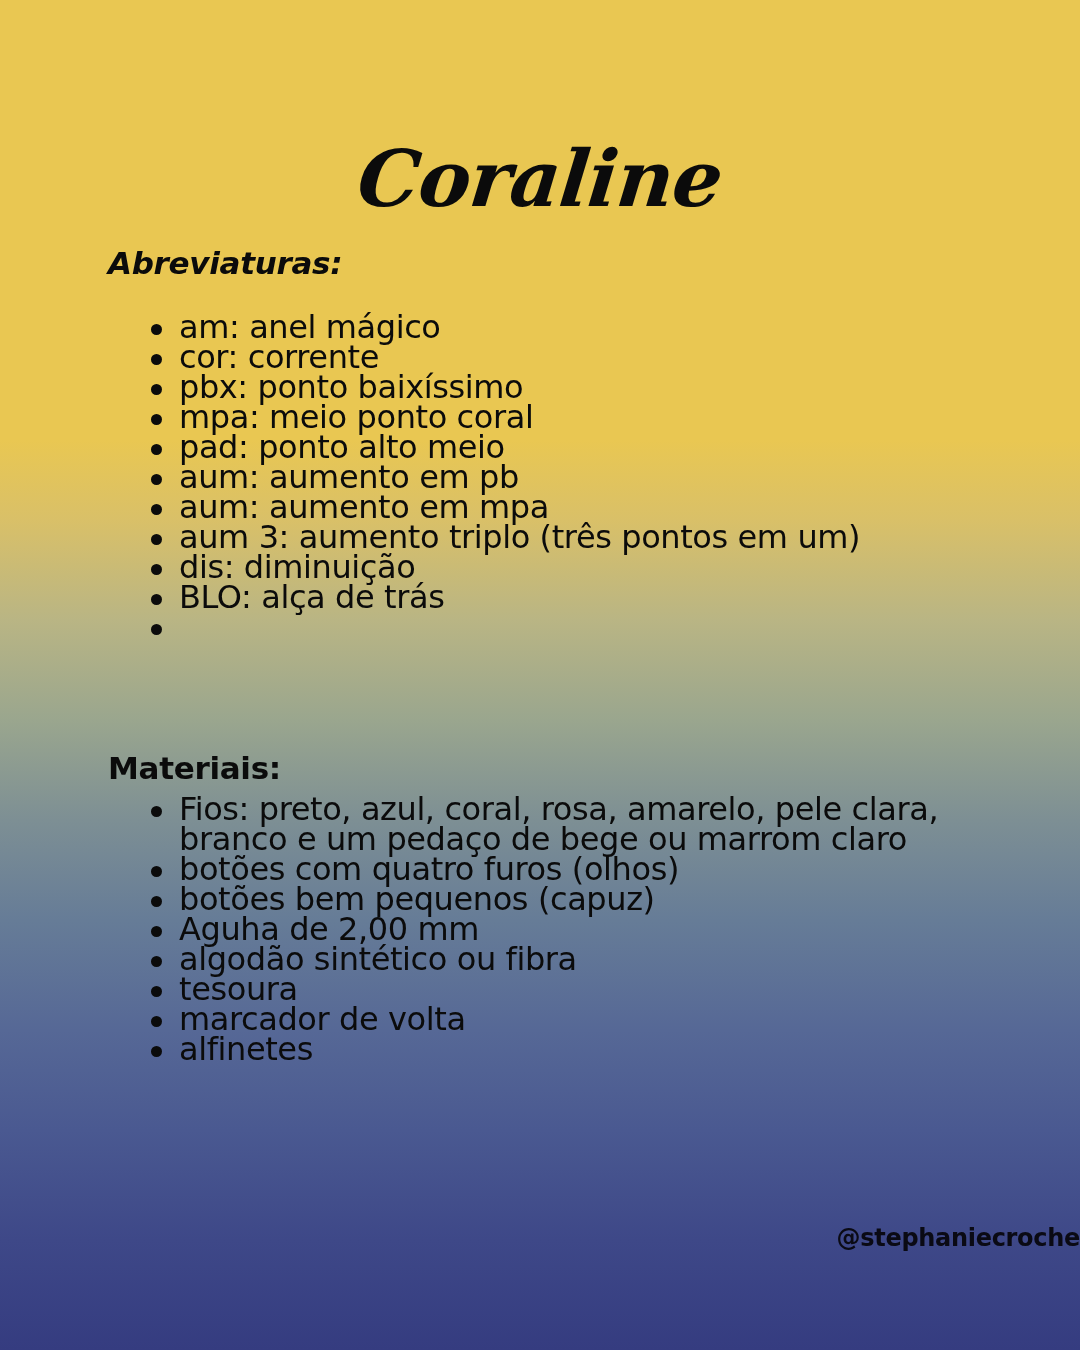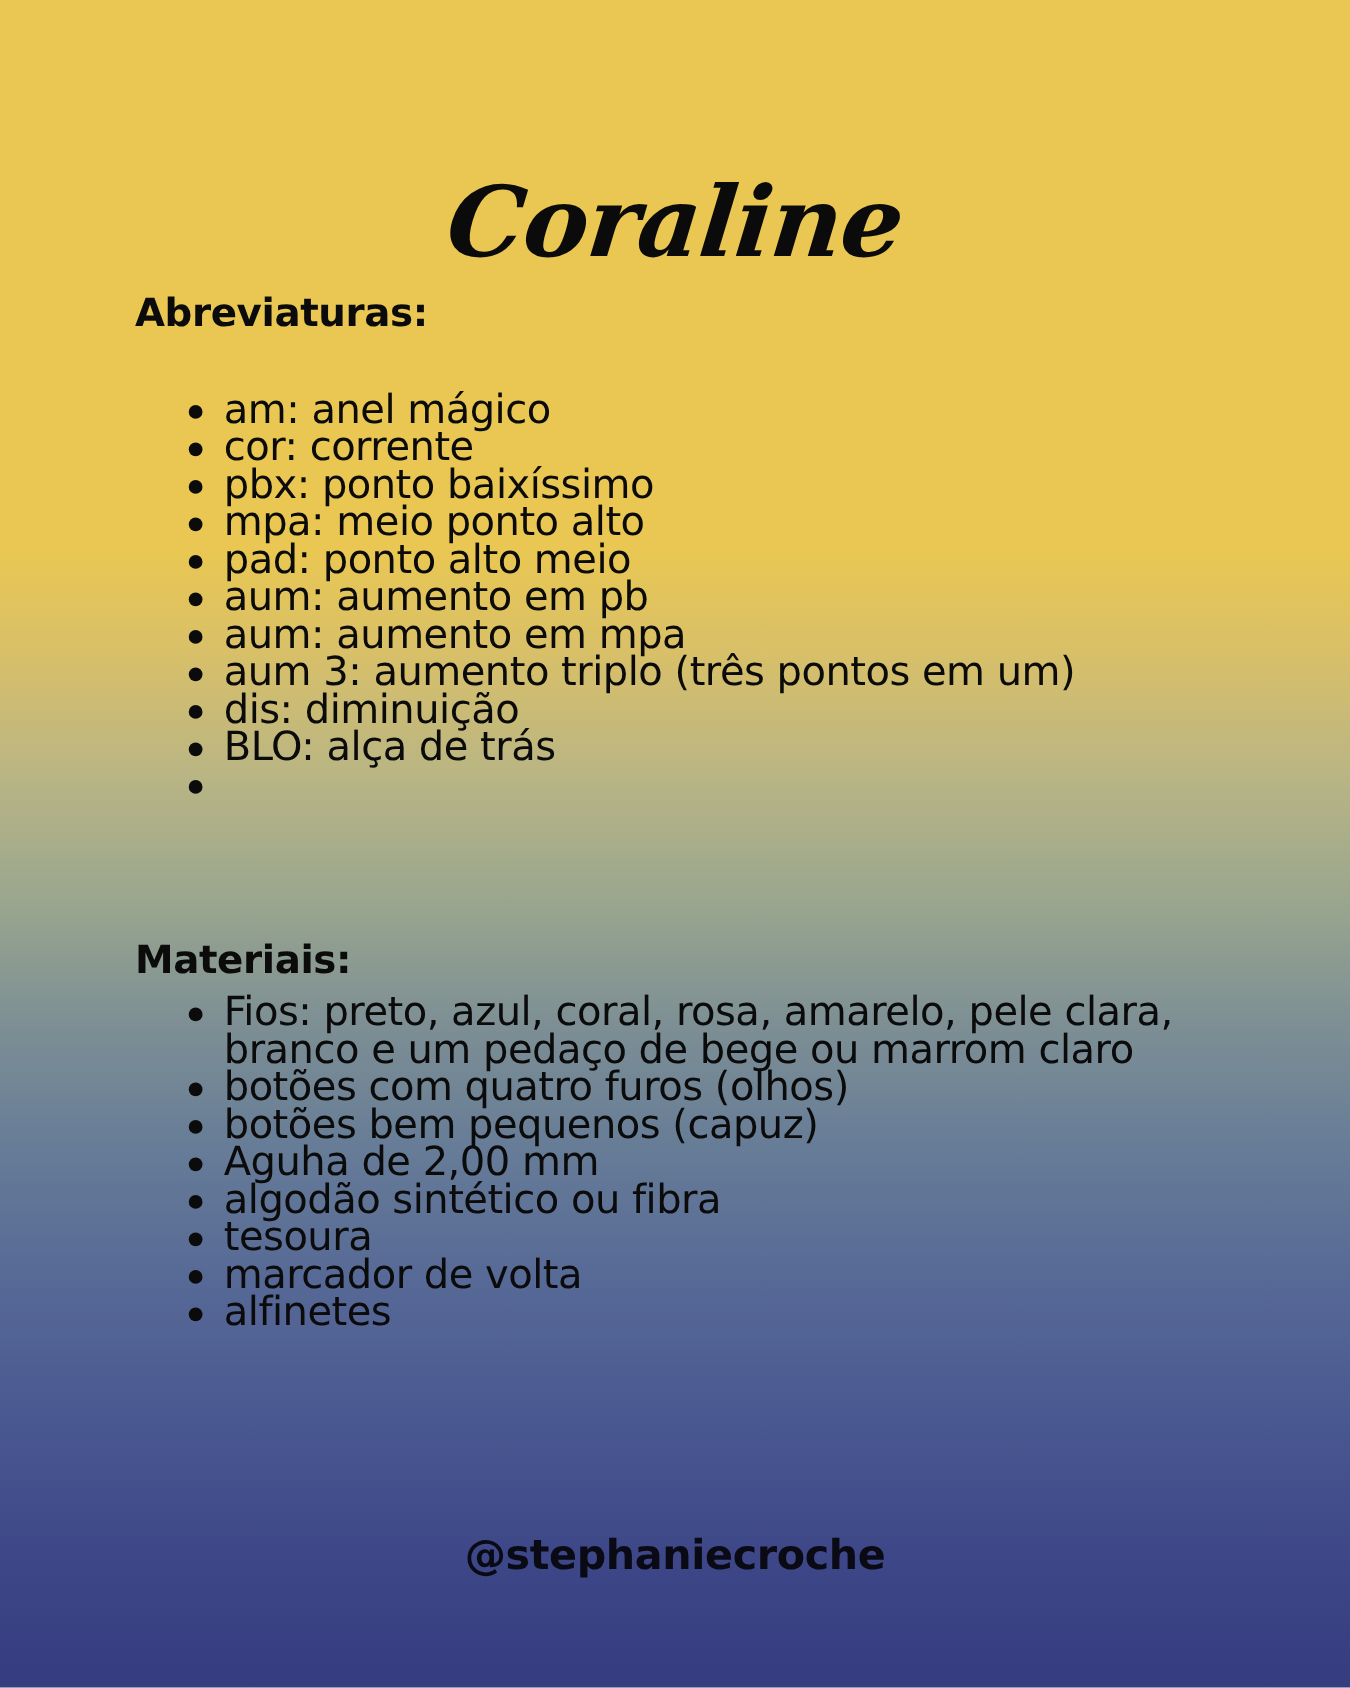--- a/index.html
+++ b/index.html
@@ -62,47 +62,47 @@
     }
     .bullet {
       position: absolute;
       left: 3px;
       top: 12px;
       width: 11px;
       height: 11px;
       border-radius: 50%;
       background: #0b0b0b;
     }
-    #abbr-heading { top: 236px; }
+    #abbr-heading { top: 248px; font-style: italic; }
     #abbr-list { top: 300px; }
     #mat-heading { top: 722px; margin-top: 31px; }
     #mat-list { top: 782px; }
     .handle {
       position: absolute;
       top: 1224px;
       left: 0;
       width: 1080px;
-      text-align: center;
+      text-align: right;
       font-weight: bold;
-      font-size: 33px;
+      font-size: 24px;
       letter-spacing: -0.3px;
       color: #0a0a14;
     }
   </style>
 </head>
 <body>
 
 <h1 class="title">Coraline</h1>
 
 <div class="section-heading" id="abbr-heading">Abreviaturas:</div>
 <ul class="list" id="abbr-list">
   <li><span class="bullet"></span><span>am: anel mágico</span></li>
   <li><span class="bullet"></span><span>cor: corrente</span></li>
   <li><span class="bullet"></span><span>pbx: ponto baixíssimo</span></li>
-  <li><span class="bullet"></span><span>mpa: meio ponto alto</span></li>
+  <li><span class="bullet"></span><span>mpa: meio ponto coral</span></li>
   <li><span class="bullet"></span><span>pad: ponto alto meio</span></li>
   <li><span class="bullet"></span><span>aum: aumento em pb</span></li>
   <li><span class="bullet"></span><span>aum: aumento em mpa</span></li>
   <li><span class="bullet"></span><span>aum 3: aumento triplo (três pontos em um)</span></li>
   <li><span class="bullet"></span><span>dis: diminuição</span></li>
   <li><span class="bullet"></span><span>BLO: alça de trás</span></li>
   <li><span class="bullet"></span></li>
 </ul>
 
 <div class="section-heading" id="mat-heading">Materiais:</div>

